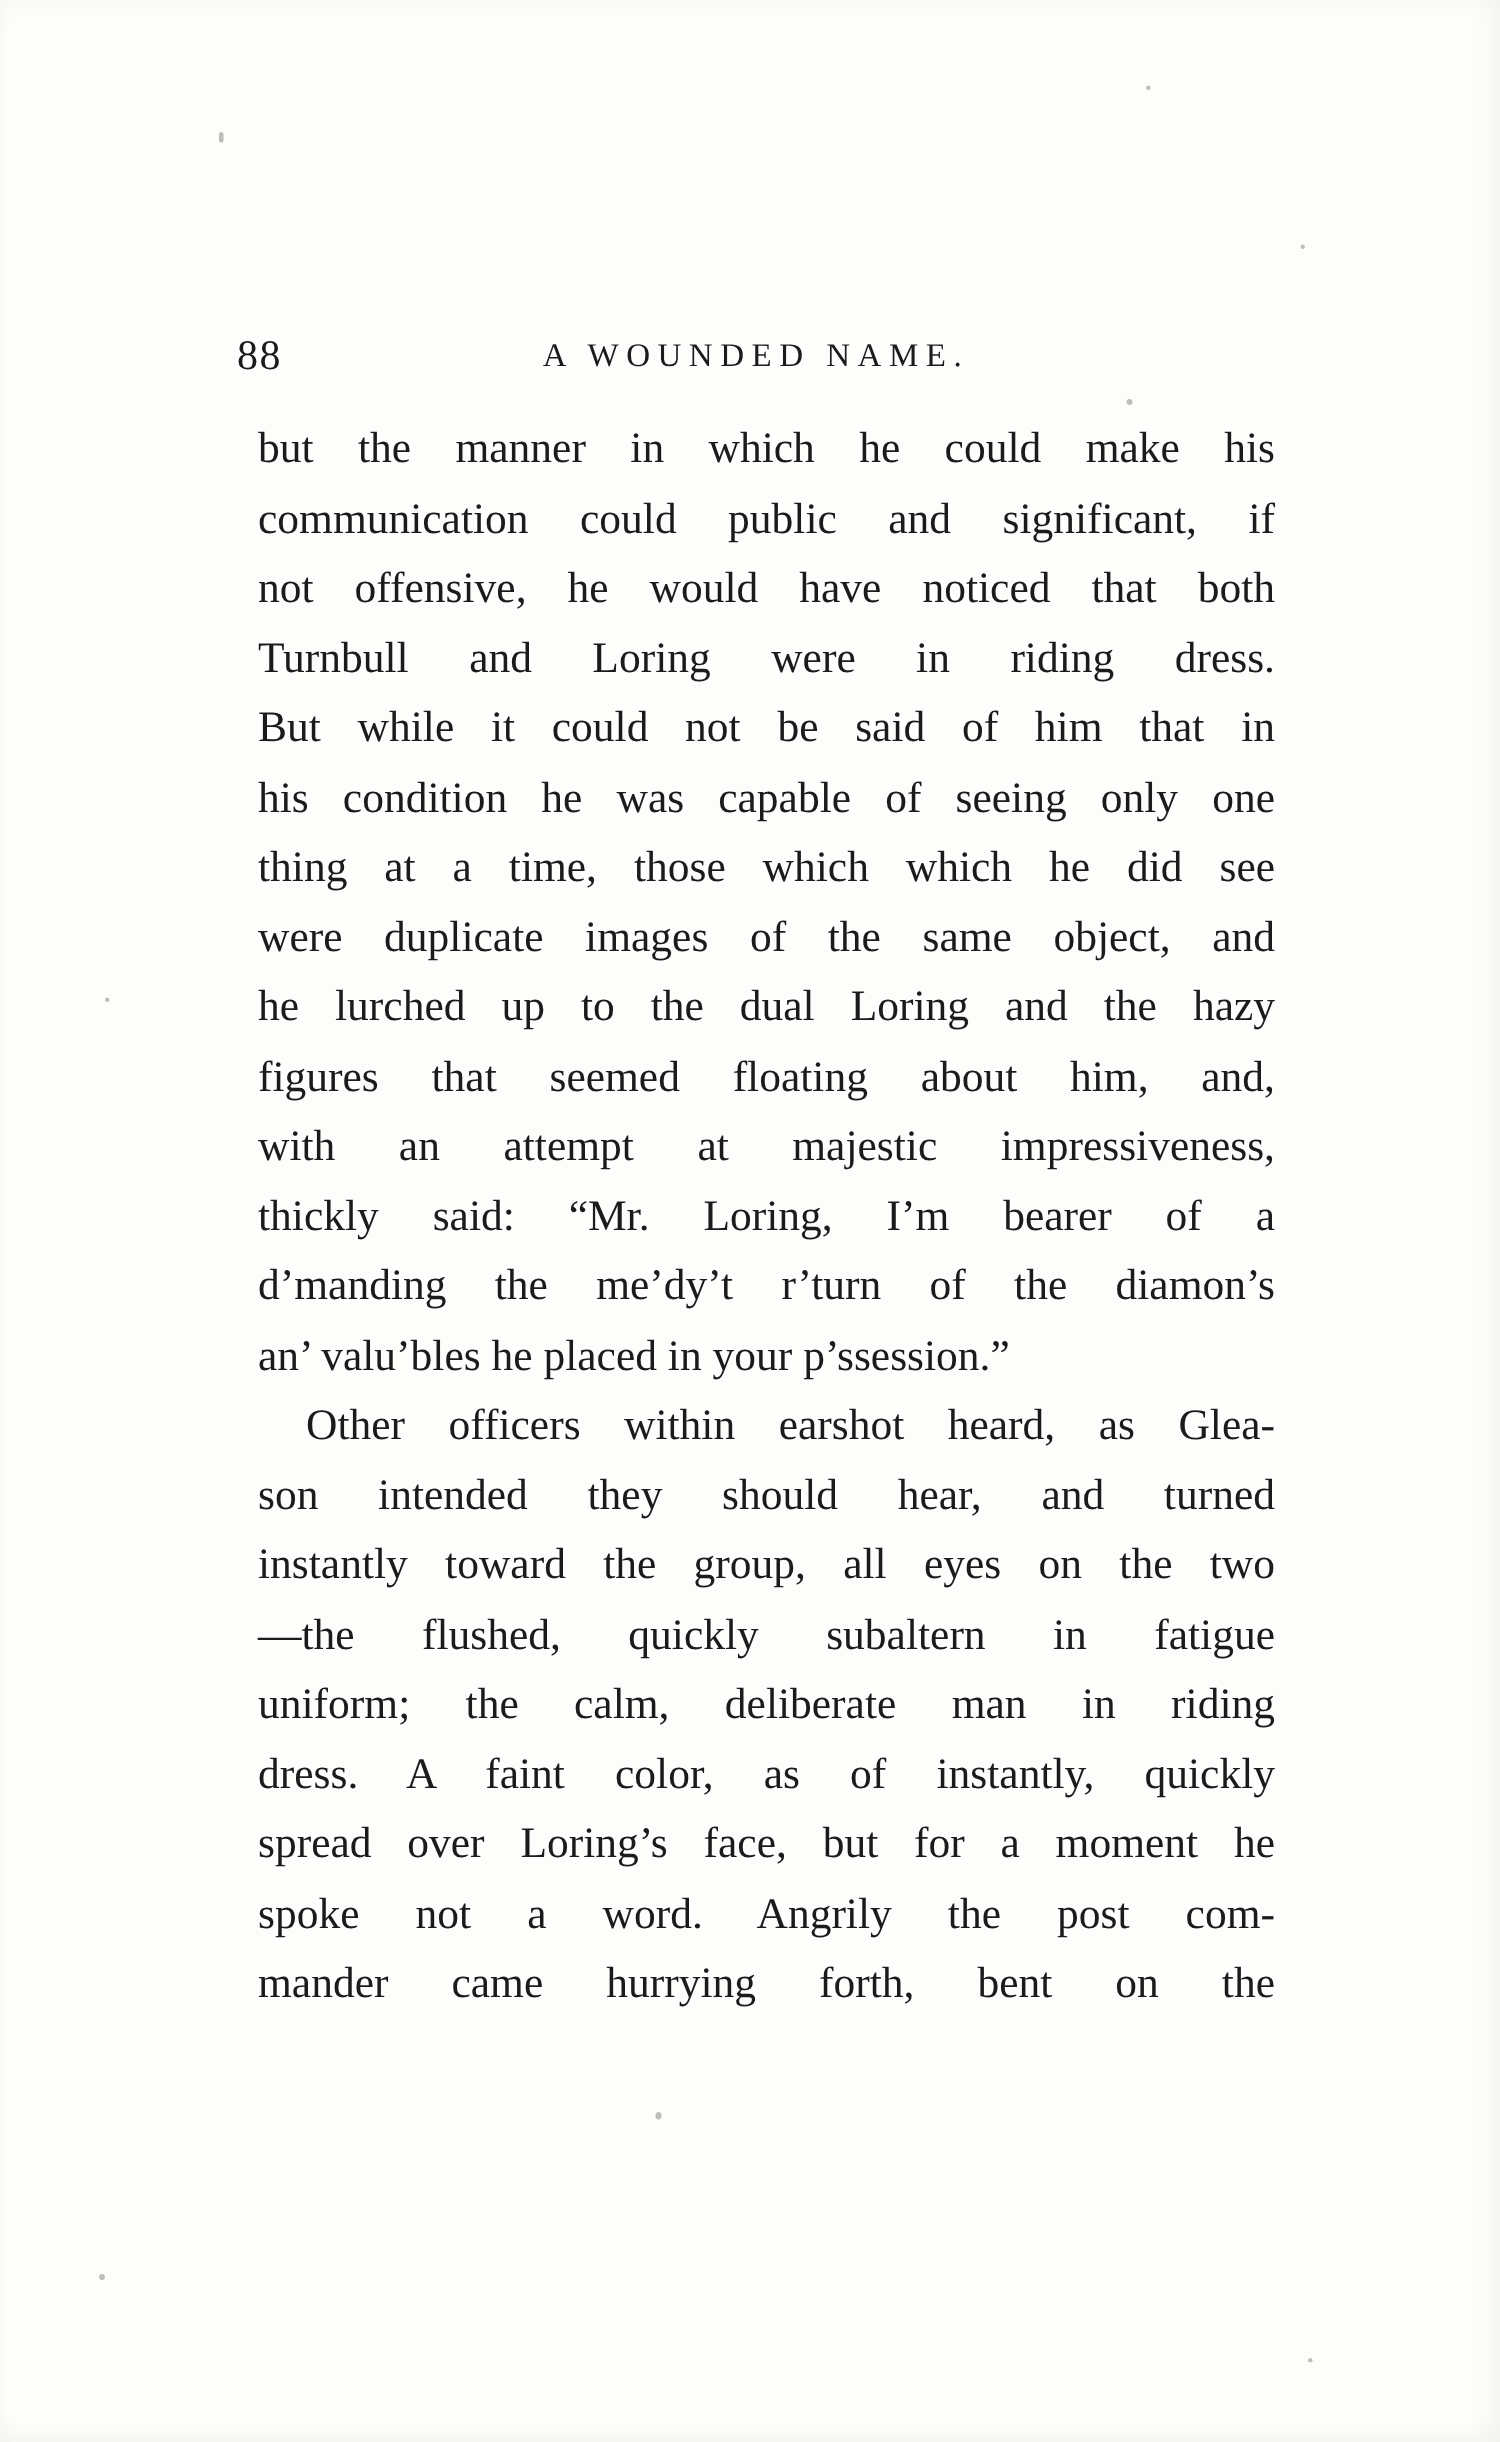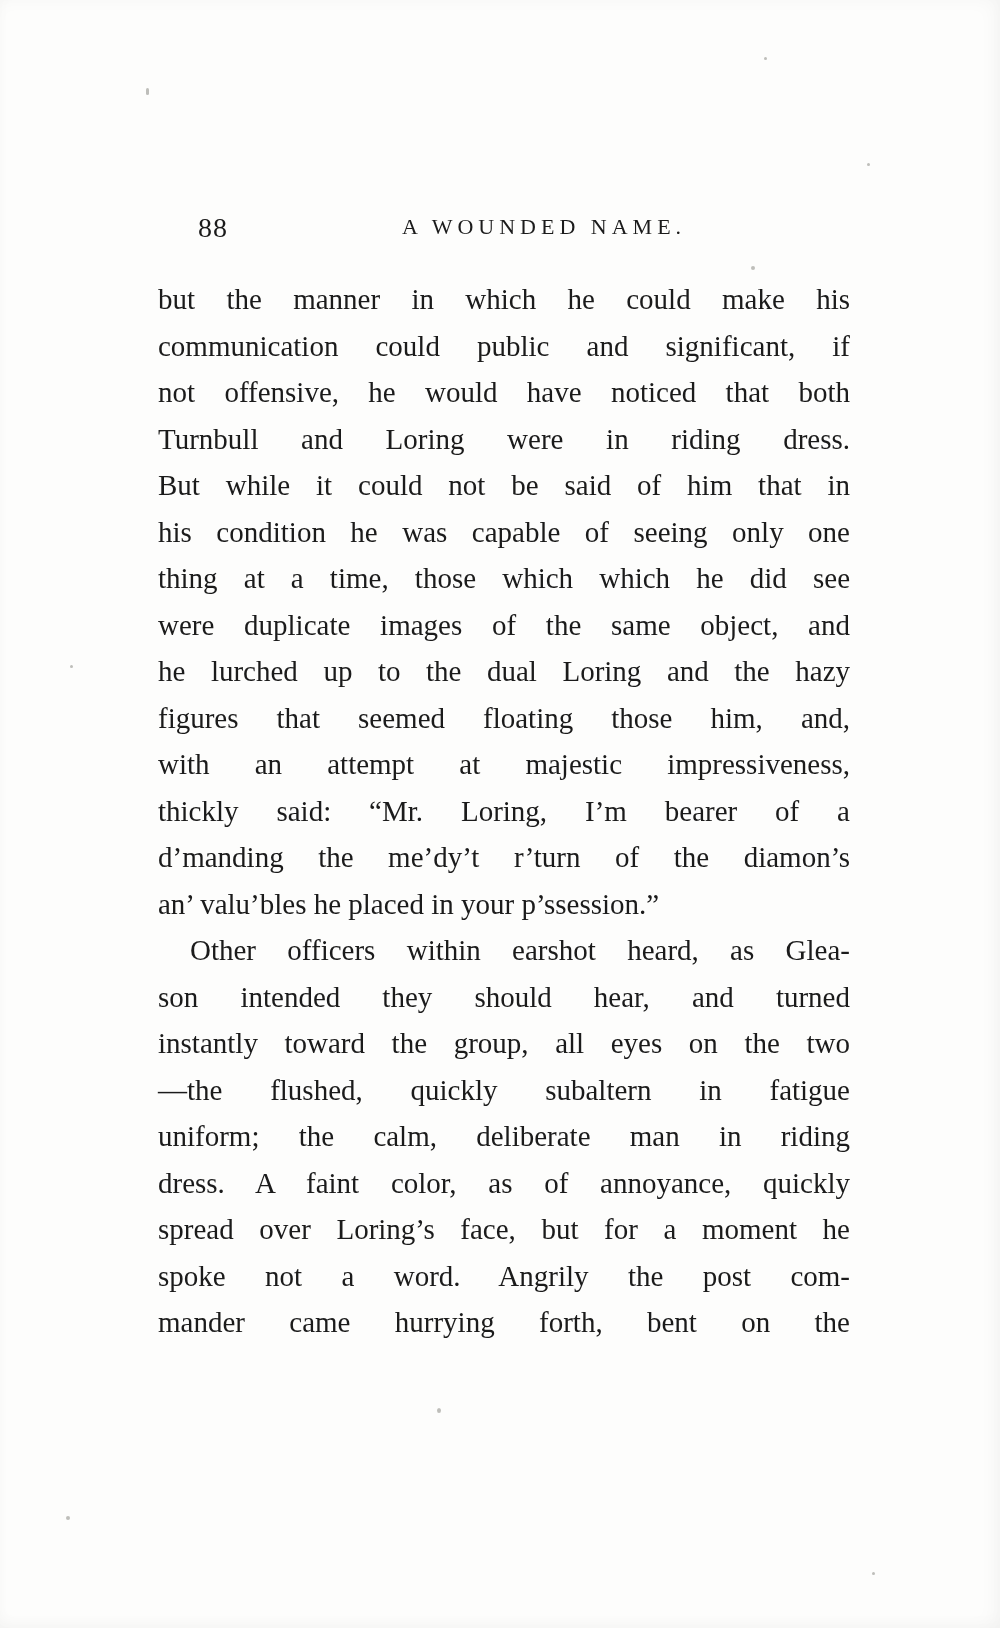--- a/index.html
+++ b/index.html
@@ -12,25 +12,24 @@
     width: 1000px;
     height: 1628px;
     background: #fdfdfc;
     overflow: hidden;
     font-family: "Liberation Serif", "DejaVu Serif", serif;
     color: #1b1b1b;
     box-shadow: inset -6px 0 18px rgba(0,0,0,0.03), inset 0 -6px 14px rgba(0,0,0,0.02);
   }
   .page-head {
     position: absolute;
-    top: 212px;
+    top: 222px;
     left: 158px;
     width: 692px;
     height: 40px;
-    margin-left: 40px;
   }
   .page-number {
     position: absolute;
     left: 0;
     top: 0;
     font-size: 28px;
     letter-spacing: 1px;
   }
   .running-header {
     display: block;
@@ -48,20 +47,21 @@
   }
   .para { margin: 0; }
   .line {
     font-size: 29px;
     line-height: 46.5px;
     height: 46.5px;
     white-space: nowrap;
     text-align: justify;
     text-align-last: justify;
     overflow: visible;
+    margin-left: 14px;
   }
   .line.no-just {
     text-align-last: left;
   }
   .line.first {
     text-indent: 32px;
   }
   .speck {
     position: absolute;
     background: #8a8a84;
@@ -83,33 +83,33 @@
       <div class="para">
         <div class="line">but the manner in which he could make his</div>
         <div class="line">communication could public and significant, if</div>
         <div class="line">not offensive, he would have noticed that both</div>
         <div class="line">Turnbull and Loring were in riding dress.</div>
         <div class="line">But while it could not be said of him that in</div>
         <div class="line">his condition he was capable of seeing only one</div>
         <div class="line">thing at a time, those which which he did see</div>
         <div class="line">were duplicate images of the same object, and</div>
         <div class="line">he lurched up to the dual Loring and the hazy</div>
-        <div class="line">figures that seemed floating those him, and,</div>
+        <div class="line">figures that seemed floating about him, and,</div>
         <div class="line">with an attempt at majestic impressiveness,</div>
         <div class="line">thickly said: “Mr. Loring, I’m bearer of a</div>
         <div class="line">d’manding the me’dy’t r’turn of the diamon’s</div>
         <div class="line no-just">an’ valu’bles he placed in your p’ssession.”</div>
       </div>
       <div class="para">
         <div class="line first">Other officers within earshot heard, as Glea-</div>
         <div class="line">son intended they should hear, and turned</div>
         <div class="line">instantly toward the group, all eyes on the two</div>
         <div class="line">—the flushed, quickly subaltern in fatigue</div>
         <div class="line">uniform; the calm, deliberate man in riding</div>
-        <div class="line">dress.  A faint color, as of annoyance, quickly</div>
+        <div class="line">dress.  A faint color, as of instantly, quickly</div>
         <div class="line">spread over Loring’s face, but for a moment he</div>
         <div class="line">spoke not a word.  Angrily the post com-</div>
         <div class="line">mander came hurrying forth, bent on the</div>
       </div>
     </div>
 
   <div class="speck" style="left:146px; top:88px; width:3px; height:7px; border-radius:2px;"></div>
   <div class="speck" style="left:764px; top:57px; width:3px; height:3px;"></div>
   <div class="speck" style="left:751px; top:266px; width:4px; height:4px;"></div>
   <div class="speck" style="left:867px; top:163px; width:3px; height:3px;"></div>

